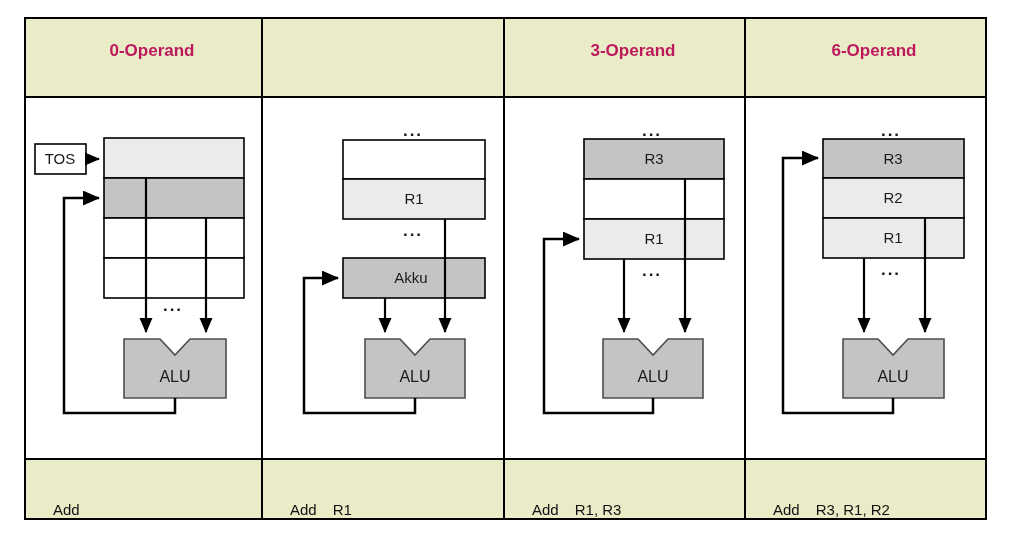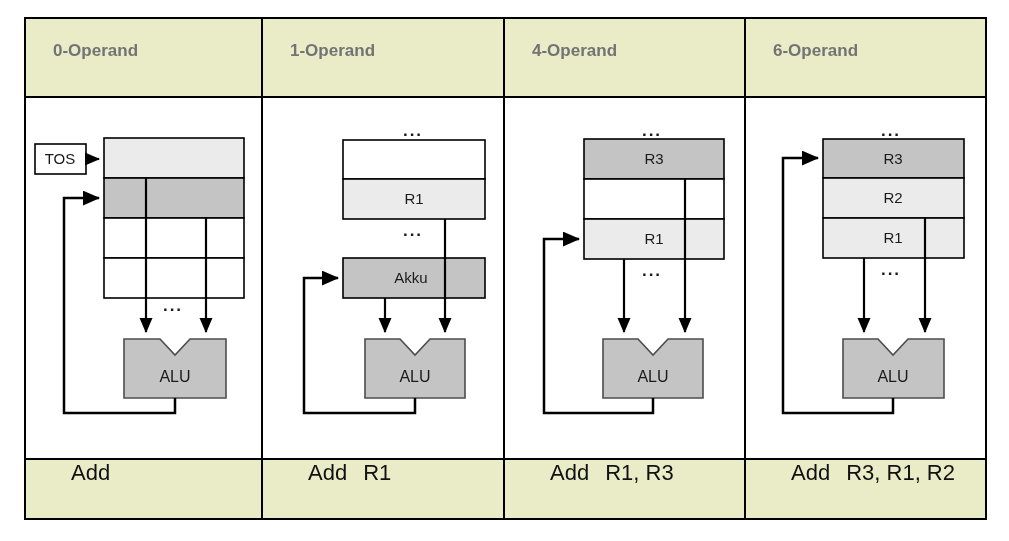--- a/index.html
+++ b/index.html
@@ -12,50 +12,49 @@
     border:2px solid #000; background:#ffffff;
     display:grid;
     grid-template-columns:237px 242px 241px 239px;
     grid-template-rows:79px 360px 60px;
   }
   .cell { box-sizing:border-box; }
   .col-divider { border-right:2px solid #000; }
   .header-cell {
     background:#eaecc8; border-bottom:2px solid #000;
     padding:20px 10px 0 27px;
-    font-size:17px; font-weight:bold; color:#737373; line-height:23px;
+    font-size:17px; font-weight:bold; color:#be185d; line-height:23px;text-align:center;
   }
   .body-cell { background:#ffffff; position:relative; }
   .body-cell svg { display:block; }
   .footer-cell {
     background:#eaecc8; border-top:2px solid #000;
-    display:flex; align-items:flex-start; padding-left:45px;
-    font-size:22px; color:#111;
+    display:flex; align-items:flex-end; padding-left:27px;
+    font-size:15px; color:#111;
   }
   .footer-cell .operands { margin-left:16px; }
   svg text { font-family:"Liberation Sans", sans-serif; fill:#1a1a1a; }
   svg .reg-label { font-size:15px; }
   svg .alu-label { font-size:16px; }
   svg .tos-label { font-size:15px; }
   svg .dots { font-size:17px; font-weight:bold; letter-spacing:2px; }
 </style>
 </head>
 <body>
 
 <div class="canvas">
   <div class="isa-table">
 
     <div class="cell header-cell col-divider">
       <div>0-Operand</div>
     </div>
     <div class="cell header-cell col-divider">
-      <div>1-Operand</div>
     </div>
     <div class="cell header-cell col-divider">
-      <div>4-Operand</div>
+      <div>3-Operand</div>
     </div>
     <div class="cell header-cell">
       <div>6-Operand</div>
     </div>
 
     <div class="cell body-cell col-divider">
       <svg width="235" height="360" viewBox="0 0 235 360">
         <defs>
           <marker id="ar1" markerWidth="7" markerHeight="6" refX="6.5" refY="3" orient="auto">
             <polygon points="0,0 7,3 0,6" fill="#000"></polygon>

